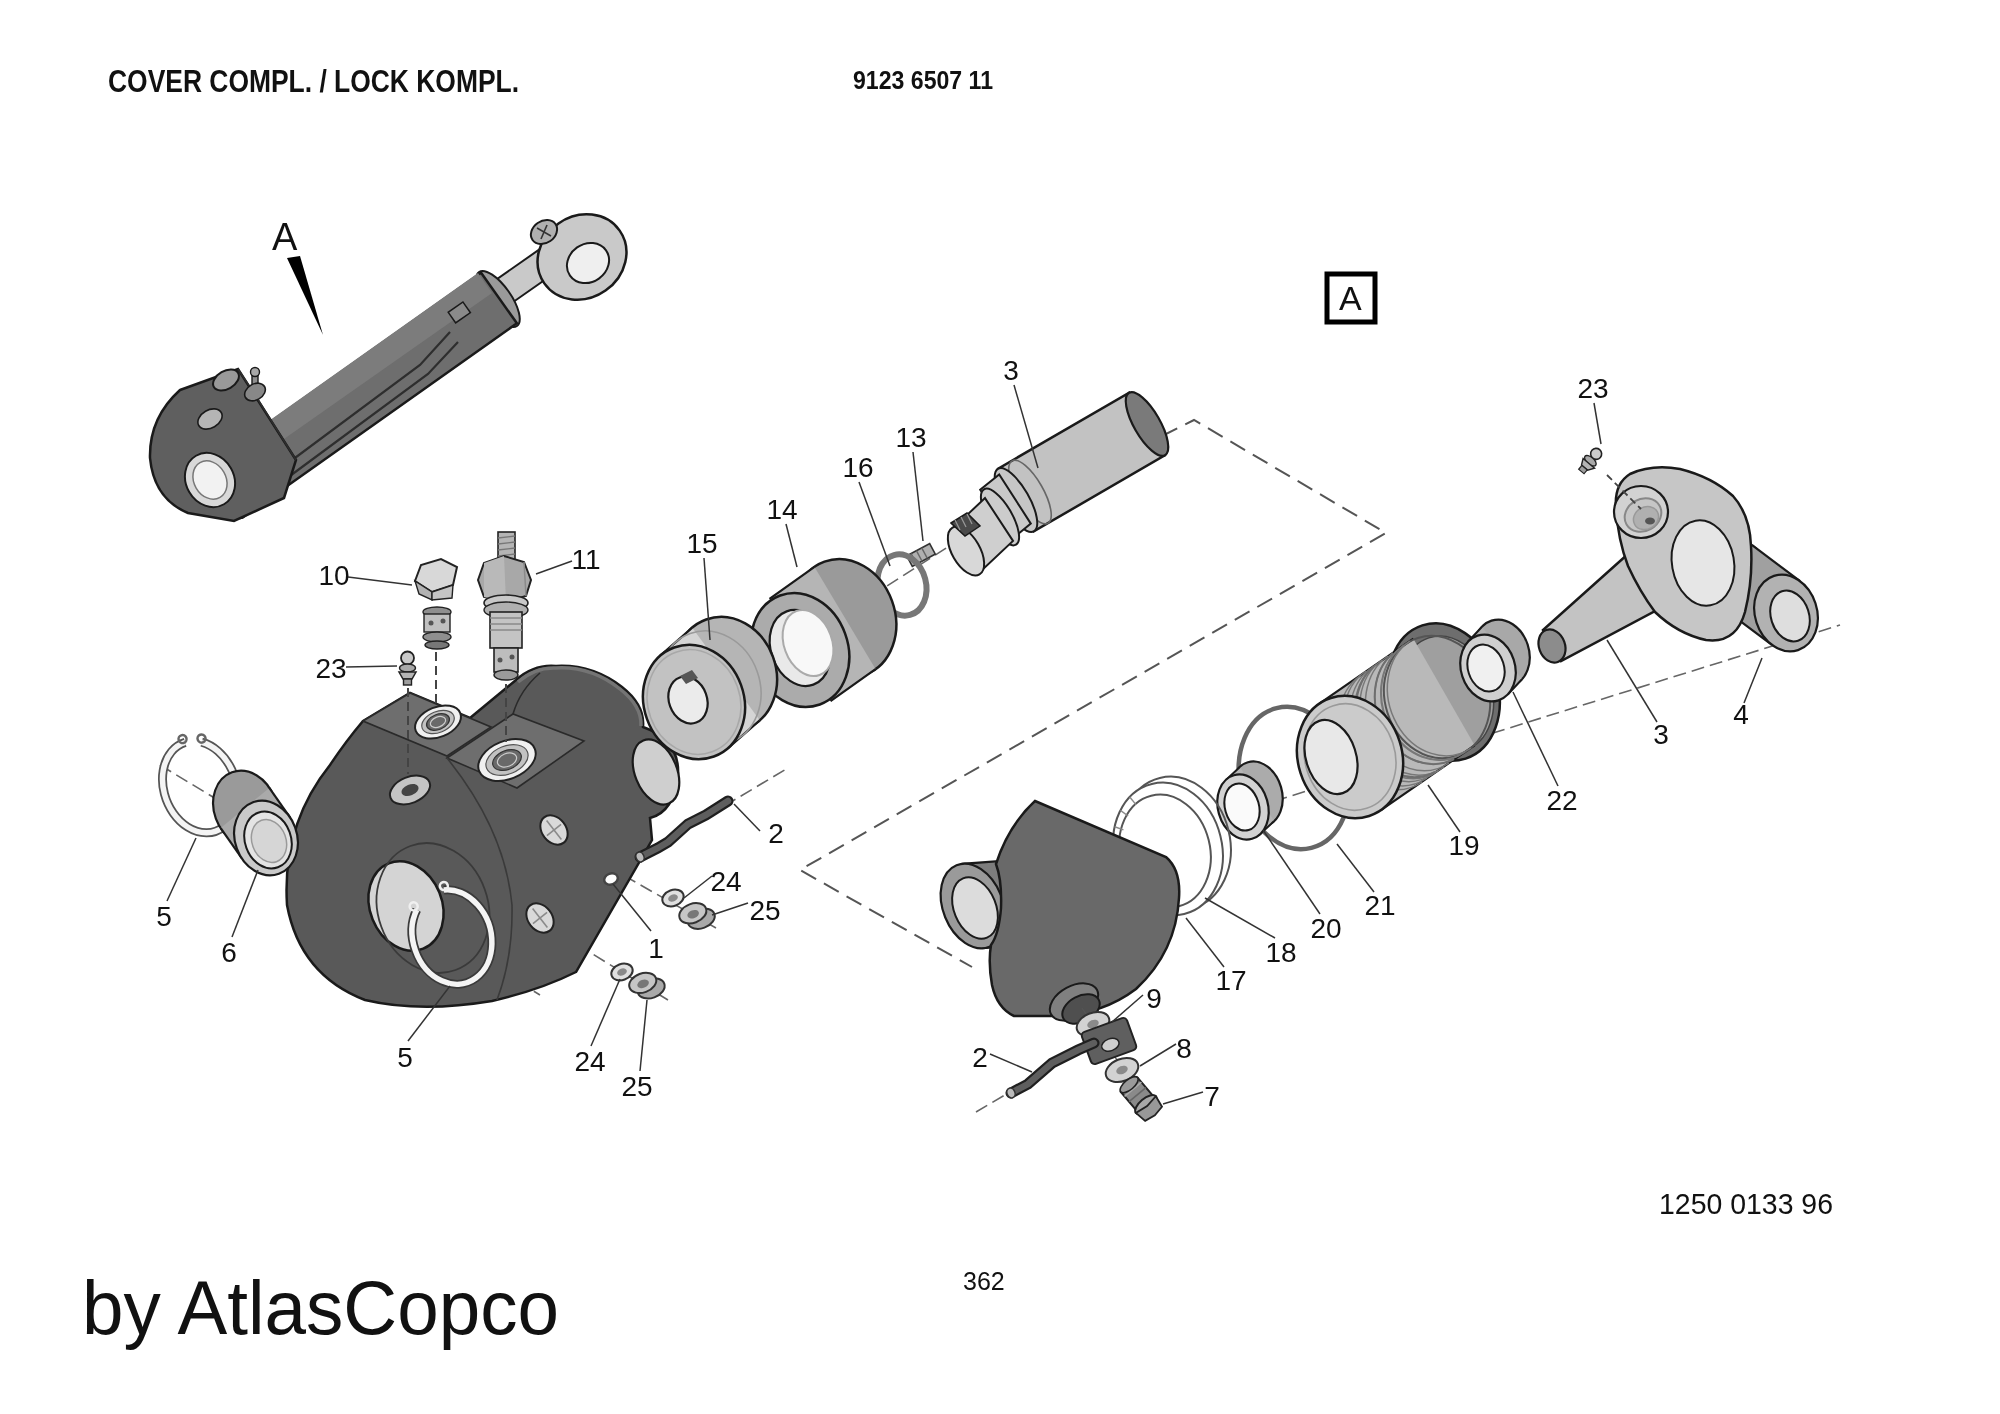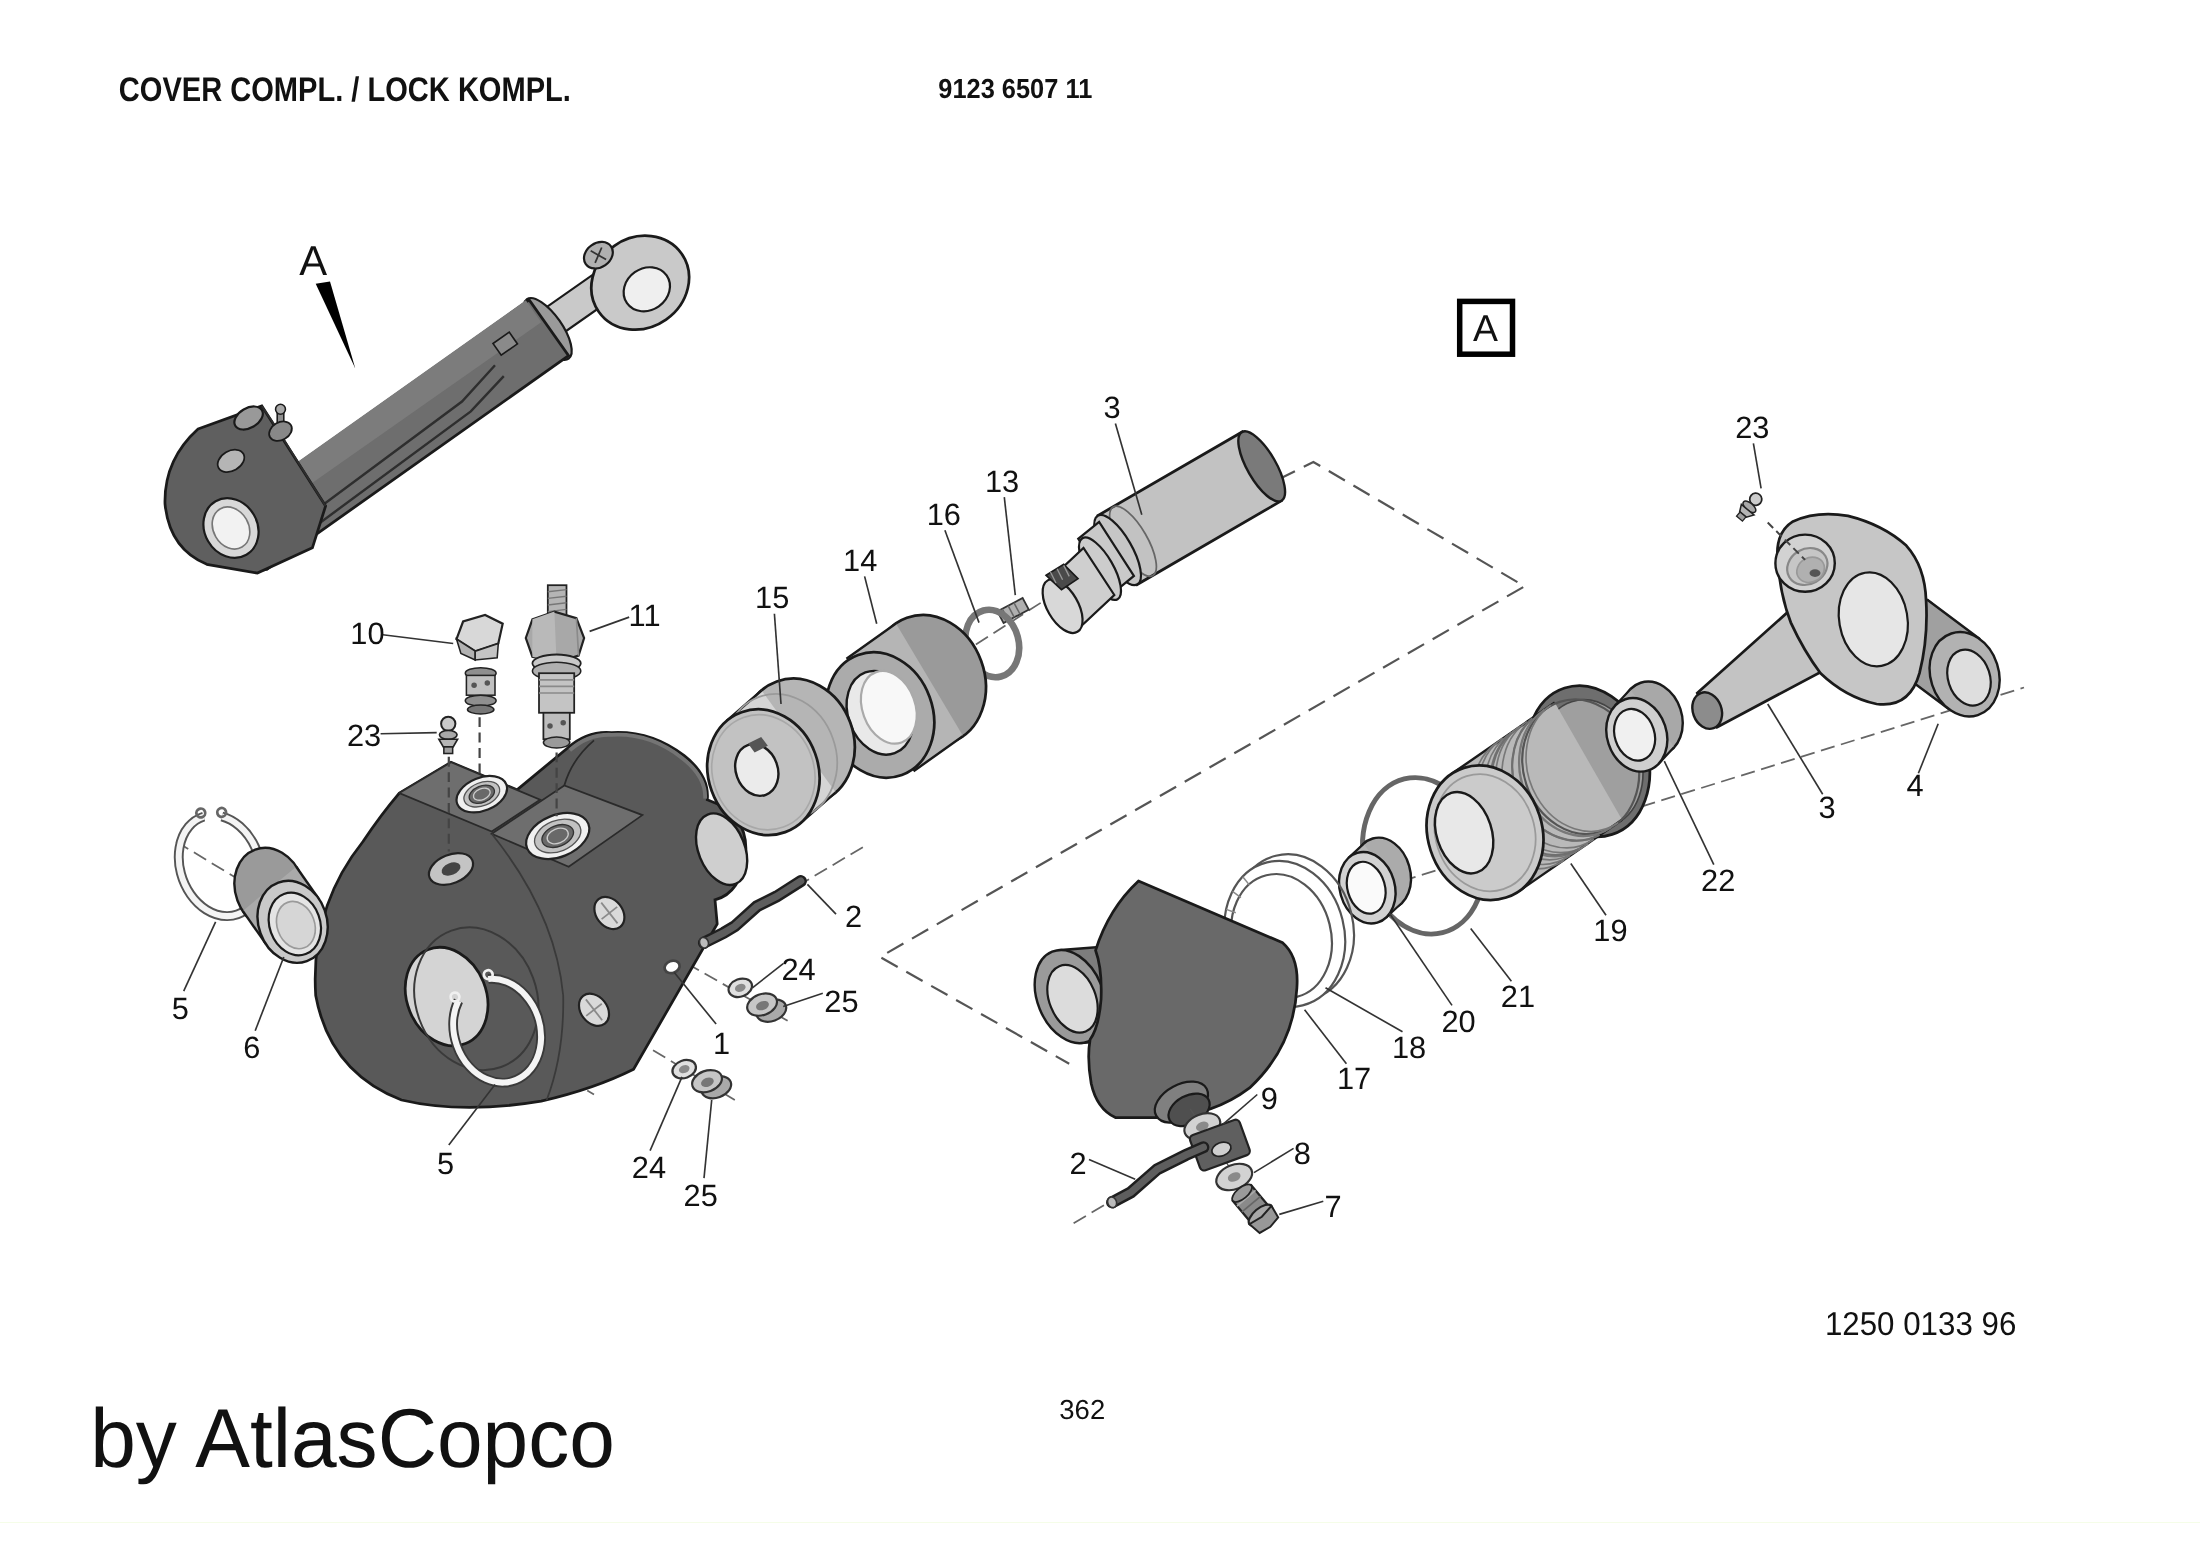--- a/index.html
+++ b/index.html
@@ -1,16 +1,16 @@
 <!DOCTYPE html>
 <html><head>
 <meta charset="utf-8">
 <style>
   html,body{margin:0;padding:0;background:#ffffff;}
-  .page{position:relative;width:2000px;height:1384px;background:#bef264;overflow:hidden;}
+  .page{position:relative;width:2000px;height:1384px;background:#c4b5fd;overflow:hidden;}
   svg{position:absolute;top:0;left:0;}
   text{font-family:"Liberation Sans", sans-serif;fill:#111111;}
   .lbl{font-size:28px;}
   .hdr{font-weight:bold;}
 </style>
 </head>
 <body>
 <div class="page">
 <svg width="2000" height="1414" viewBox="0 0 2000 1414">
 <rect x="0" y="0" width="2000" height="1414" fill="#ffffff"></rect>

